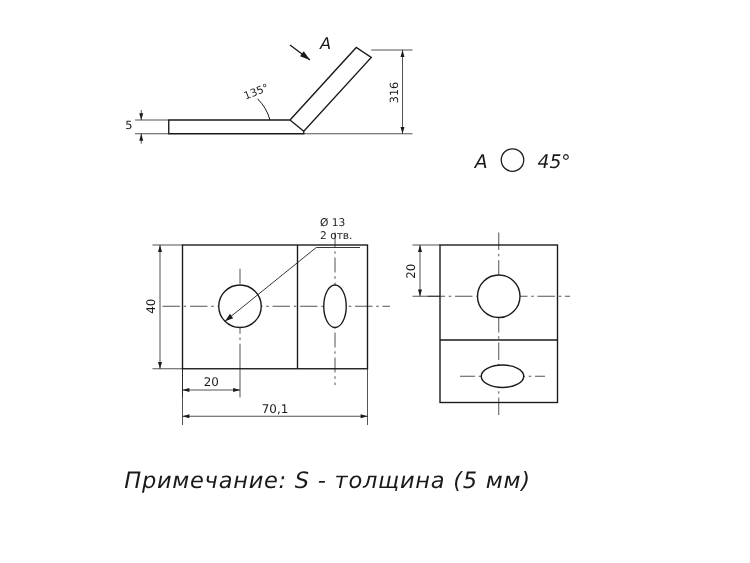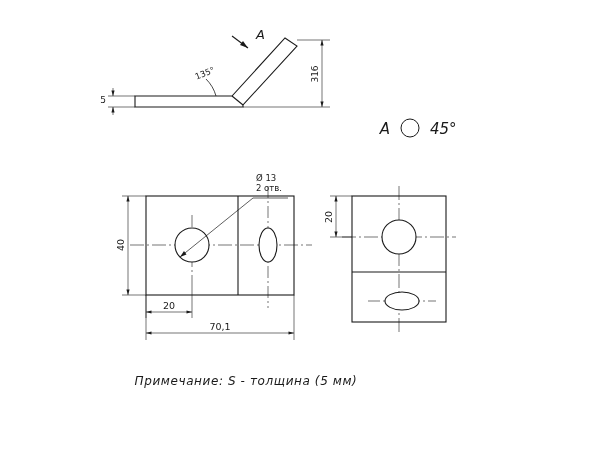--- a/index.html
+++ b/index.html
@@ -21,26 +21,26 @@
   }
   #drawing-svg {
     position: absolute;
     left: 0;
     top: 0;
     width: 600px;
     height: 450px;
   }
   .note-text {
     position: absolute;
-    left: 0;
+    left: 16px;
     top: 374px;
     width: 492px;
     text-align: center;
     font-family: "DejaVu Sans", sans-serif;
-    font-size: 12px;
+    font-size: 18px;
     font-style: italic;
     color: #1a1a1a;
     letter-spacing: 0.6px;
     white-space: pre;
   }
   svg text {
     font-family: "DejaVu Sans", sans-serif;
     fill: #1a1a1a;
   }
 </style>

